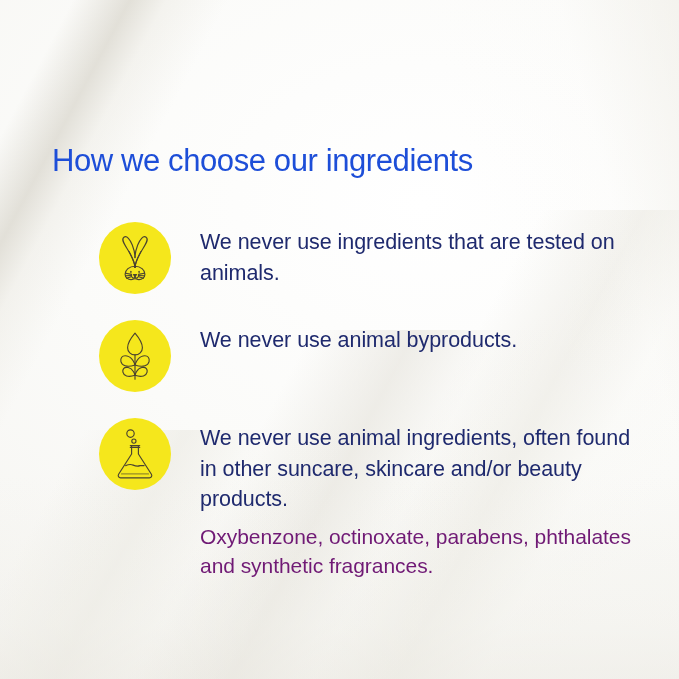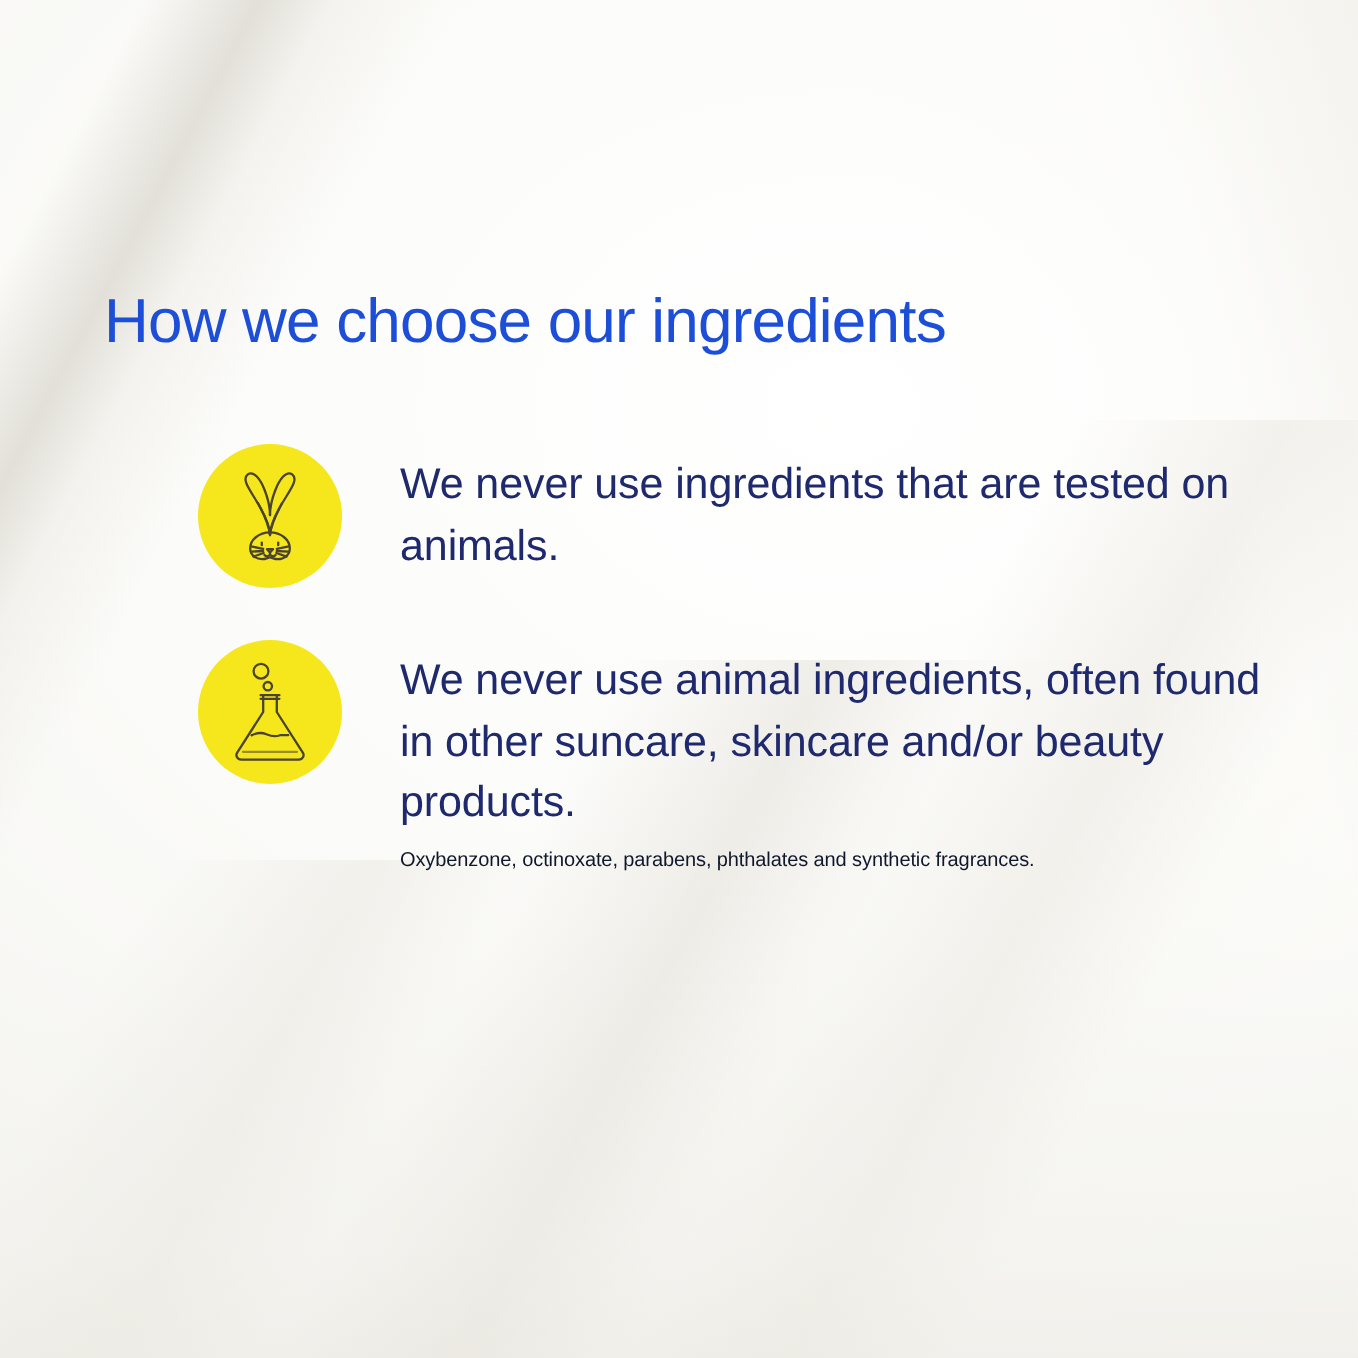--- a/index.html
+++ b/index.html
@@ -150,24 +150,24 @@
   .row-heading {
     font-size: 21.5px;
     font-weight: 300;
     line-height: 1.42;
     color: #1f2a6e;
     letter-spacing: -0.05px;
     margin: 0;
   }
   .row-sub {
     margin: 7px 0 12px 0;
-    font-size: 10px;
+    font-size: 21px;
     font-weight: 400;
     line-height: 1.42;
-    color: #0f172a;
+    color: #701a75;
     letter-spacing: -0.05px;
   }
 </style>
 </head>
 <body>
 
 <div class="canvas">
 
   <div class="bg-layer bg-base"></div>
   <div class="bg-layer bg-fold-tl"></div>
@@ -211,20 +211,41 @@
             <path d="M29.4 42.4 L35.4 41.2"></path>
             <path d="M29.4 43.5 L35.1 43.8"></path>
             <path d="M29.2 44.5 L34.3 46.3"></path>
           </svg>
         </div>
         <div class="row-text">
           <p class="row-heading">We never use ingredients that are tested on animals.</p>
         </div>
       </div>
 
+      <div class="row row-2">
+        <div class="icon-badge">
+          <svg width="46" height="50" viewBox="0 0 46 50" fill="none" stroke="#4a4330" stroke-width="1.15" stroke-linecap="round" stroke-linejoin="round">
+
+            <path d="M23 2.2 C23 2.2 15.6 11.0 15.6 16.7 C15.6 20.9 18.9 23.9 23 23.9 C27.1 23.9 30.4 20.9 30.4 16.7 C30.4 11.0 23 2.2 23 2.2 Z"></path>
+
+            <path d="M23 23.9 L23 48.2"></path>
+
+            <path d="M23 34.0 C23 34.0 21.0 26.3 15.0 25.0 C9.6 23.9 8.3 27.6 8.9 30.5 C9.7 34.3 14.6 37.0 23 34.0 Z"></path>
+
+            <path d="M23 34.0 C23 34.0 25.0 26.3 31.0 25.0 C36.4 23.9 37.7 27.6 37.1 30.5 C36.3 34.3 31.4 37.0 23 34.0 Z"></path>
+
+            <path d="M23 44.3 C23 44.3 21.4 37.6 16.2 36.5 C11.5 35.5 10.4 38.7 10.9 41.2 C11.6 44.5 15.8 46.9 23 44.3 Z"></path>
+
+            <path d="M23 44.3 C23 44.3 24.6 37.6 29.8 36.5 C34.5 35.5 35.6 38.7 35.1 41.2 C34.4 44.5 30.2 46.9 23 44.3 Z"></path>
+          </svg>
+        </div>
+        <div class="row-text">
+          <p class="row-heading">We never use animal byproducts.</p>
+        </div>
+      </div>
 
       <div class="row row-3">
         <div class="icon-badge">
           <svg width="46" height="52" viewBox="0 0 46 52" fill="none" stroke="#4a4330" stroke-width="1.15" stroke-linecap="round" stroke-linejoin="round">
 
             <circle cx="18.5" cy="5.6" r="3.7"></circle>
             <circle cx="21.9" cy="13.1" r="2.1"></circle>
 
             <path d="M19.6 17.6 L19.6 26.0 L6.6 46.3 C5.6 47.9 6.7 49.8 8.6 49.8 L37.4 49.8 C39.3 49.8 40.4 47.9 39.4 46.3 L26.4 26.0 L26.4 17.6"></path>
 

